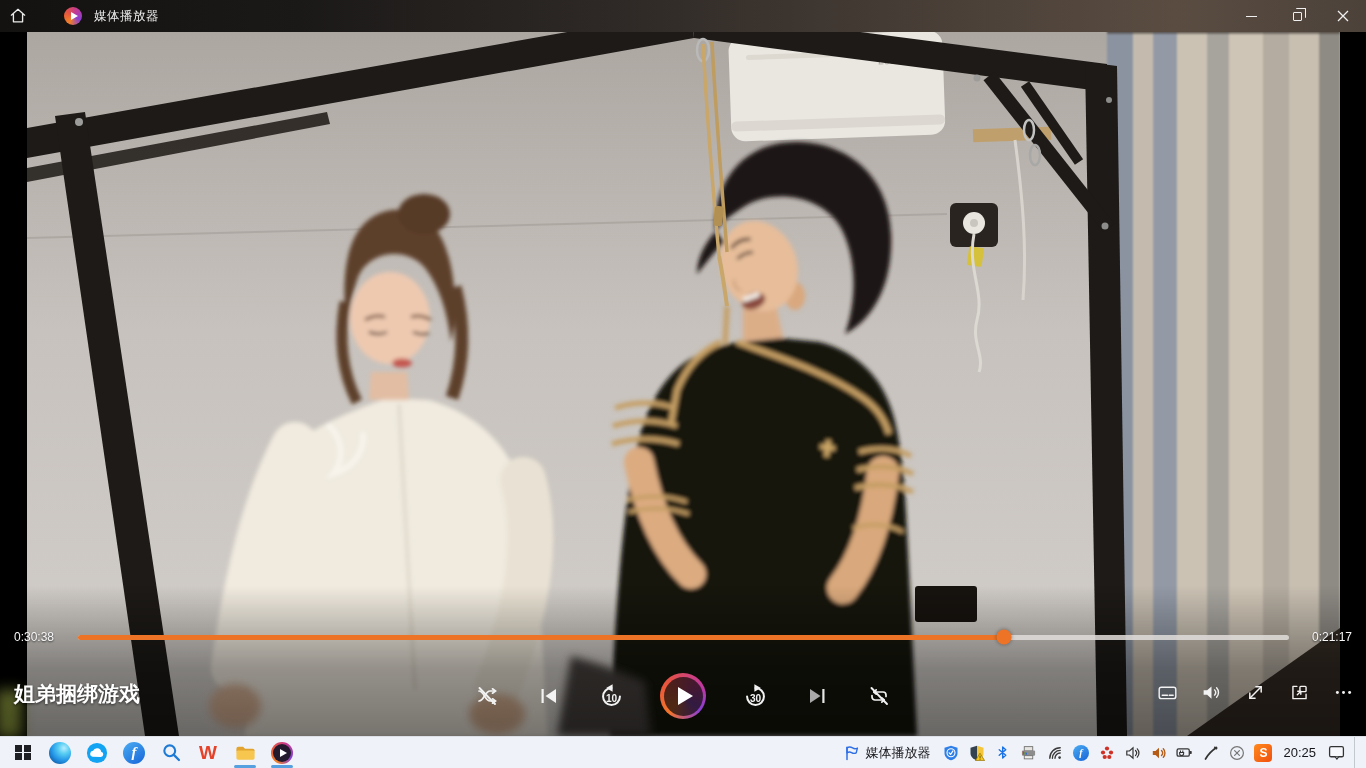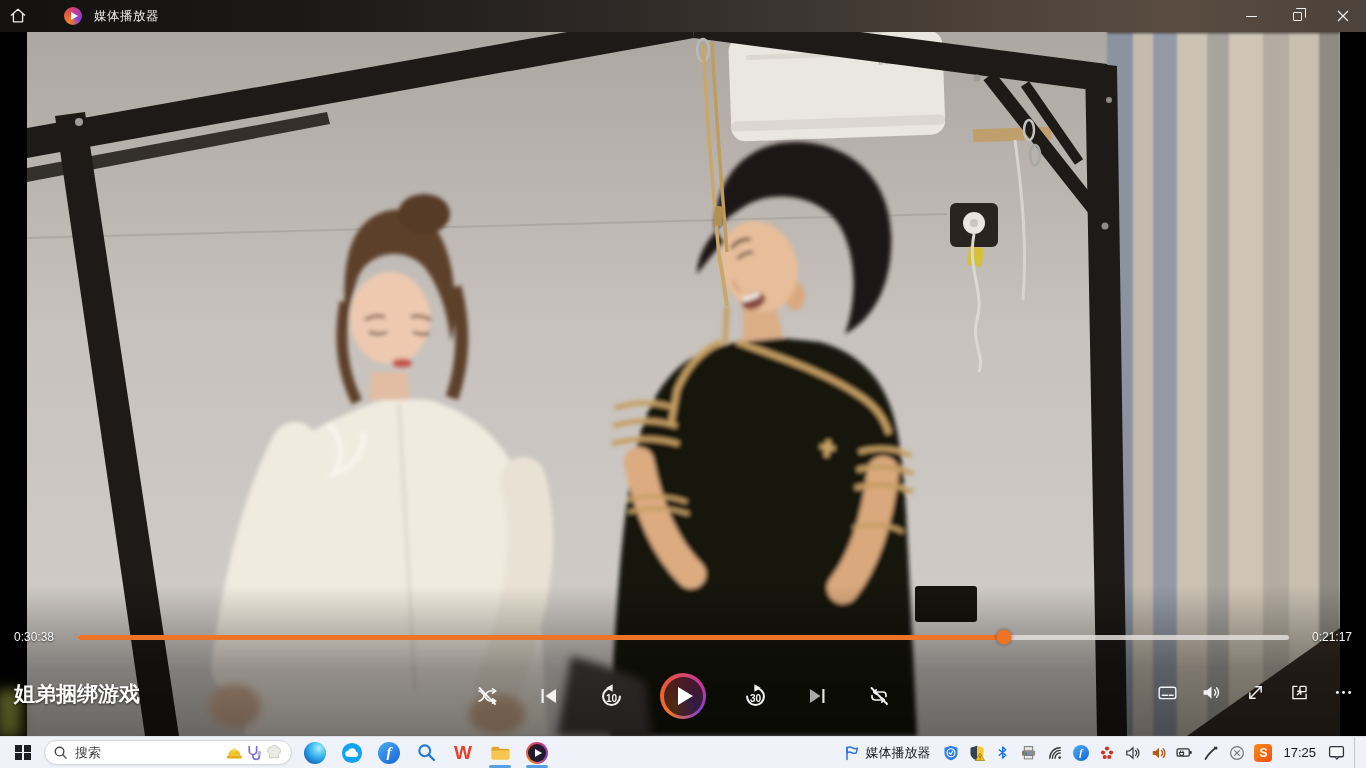--- a/index.html
+++ b/index.html
@@ -348,42 +348,20 @@
   <div class="taskbar">
     <div class="tk-left">
       <div class="start">
         <span class="winlogo">
             <span></span>
             <span></span>
             <span></span>
             <span></span>
           </span>
       </div>
-      <div class="searchbox">
-        <svg width="15" height="15" viewBox="0 0 16 16">
-          <circle cx="7" cy="7" r="4.6" stroke="#4a4a4a" stroke-width="1.5" fill="none"></circle>
-          <path d="M10.5 10.5 L14 14" stroke="#4a4a4a" stroke-width="1.5" stroke-linecap="round"></path>
-        </svg>
-        <span class="stext">搜索</span>
-        <span class="doodles">
-          <svg width="18" height="18" viewBox="0 0 17 17">
-            <path d="M3 11 A5.8 5.8 0 0 1 14.6 11 Z" fill="#f2c125"></path>
-            <rect x="1.6" y="11" width="14.4" height="2.6" rx="1.3" fill="#e3ac12"></rect>
-            <rect x="7.6" y="4" width="2.4" height="4" fill="#f8da5e"></rect>
-          </svg>
-          <svg width="18" height="18" viewBox="0 0 17 17">
-            <path d="M4 2.5 V6.5 A3.5 3.5 0 0 0 11 6.5 V2.5" stroke="#7d6ee0" stroke-width="1.6" fill="none" stroke-linecap="round"></path>
-            <path d="M7.5 10 V11.5 A3 3 0 0 0 13.5 11.5 V10.2" stroke="#7d6ee0" stroke-width="1.6" fill="none" stroke-linecap="round"></path>
-            <circle cx="13.6" cy="8.6" r="1.9" fill="#b9b2ec"></circle>
-          </svg>
-          <svg width="18" height="18" viewBox="0 0 17 17">
-            <path d="M4 9 A3.3 3.3 0 0 1 5.6 2.9 A3.8 3.8 0 0 1 12.4 3.6 A3 3 0 0 1 12.6 9.4 L12.6 13 H4.4 Z" fill="#eceae4" stroke="#c8c4bc" stroke-width="0.8"></path>
-          </svg>
-        </span>
-      </div>
     </div>
 
     <div class="tk-apps">
       <div class="appbtn">
           <span class="ic-edge"></span>
         </div>
       <div class="appbtn">
         <svg width="22" height="22" viewBox="0 0 24 24">
           <circle cx="12" cy="12" r="11" fill="#12a3f3"></circle>
           <path d="M7.2 16.2 a3.4 3.4 0 0 1 .5 -6.7 a4.7 4.7 0 0 1 8.9 1 a3 3 0 0 1 -.5 5.9 Z" fill="#fff"></path>
@@ -502,21 +480,21 @@
       </div>
       <div class="tray-ic">
         <svg width="16" height="16" viewBox="0 0 16 16">
           <circle cx="8" cy="8" r="6.4" fill="none" stroke="#777" stroke-width="1.2"></circle>
           <path d="M5.6 5.6 L10.4 10.4 M10.4 5.6 L5.6 10.4" stroke="#777" stroke-width="1.2" stroke-linecap="round"></path>
         </svg>
       </div>
       <div class="tray-ic">
           <span class="ic-sogou">S</span>
         </div>
-      <div class="clock">17:25</div>
+      <div class="clock">20:25</div>
       <div class="tray-ic">
         <svg width="17" height="17" viewBox="0 0 16 16">
           <rect x="1.5" y="2.5" width="13" height="9.5" rx="1.5" fill="rgba(255,255,255,.5)" stroke="#333" stroke-width="1.2"></rect>
           <path d="M6.8 12 L8.4 14.2 L10 12" fill="#eff2f9" stroke="#333" stroke-width="1.2" stroke-linejoin="round"></path>
         </svg>
       </div>
       <div class="show-desktop"></div>
     </div>
   </div>
 </div>

